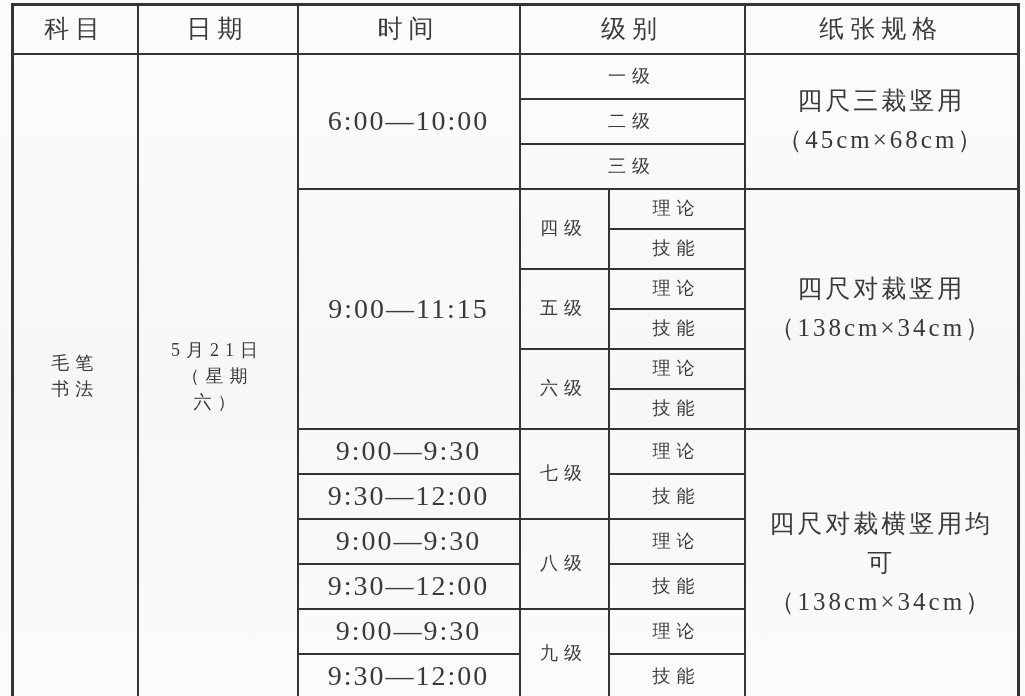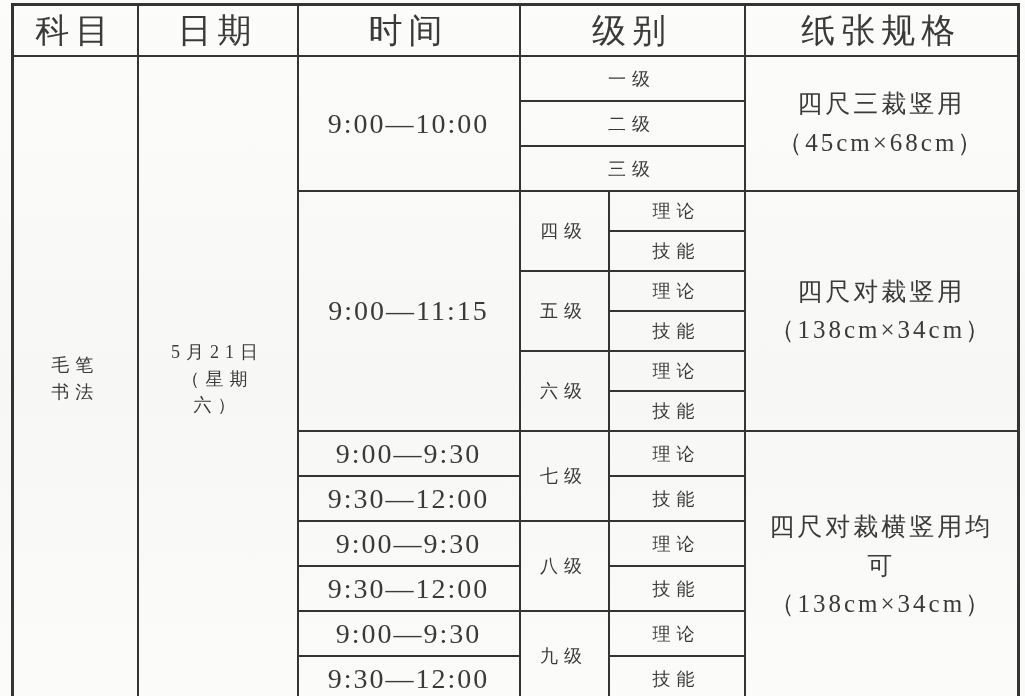--- a/index.html
+++ b/index.html
@@ -60,21 +60,21 @@
     font-size: 28px;
     letter-spacing: 2px;
   }
   .paper {
     font-size: 25px;
     letter-spacing: 3px;
     line-height: 1.55;
     padding: 0 6px;
   }
   th.cjk {
-    font-size: 34px;
+    font-size: 25px;
   }
 </style>
 </head>
 <body>
 
 <div class="page">
   <table class="schedule">
     <colgroup>
       <col class="c-subject">
       <col class="c-date">
@@ -92,21 +92,21 @@
       <th class="cjk" colspan="2">级别</th>
       <th class="cjk">纸张规格</th>
     </tr>
 
     <tr class="h-45">
       <td class="cjk" rowspan="15">毛笔
 书法</td>
       <td class="cjk" rowspan="15">5月21日
 （星期
 六）</td>
-      <td class="time" rowspan="3">9:00—10:00</td>
+      <td class="time" rowspan="3">6:00—10:00</td>
       <td class="cjk" colspan="2">一级</td>
       <td class="paper" rowspan="3">四尺三裁竖用
 （45cm×68cm）</td>
     </tr>
     <tr class="h-45">
       <td class="cjk" colspan="2">二级</td>
     </tr>
     <tr class="h-45">
       <td class="cjk" colspan="2">三级</td>
     </tr>

